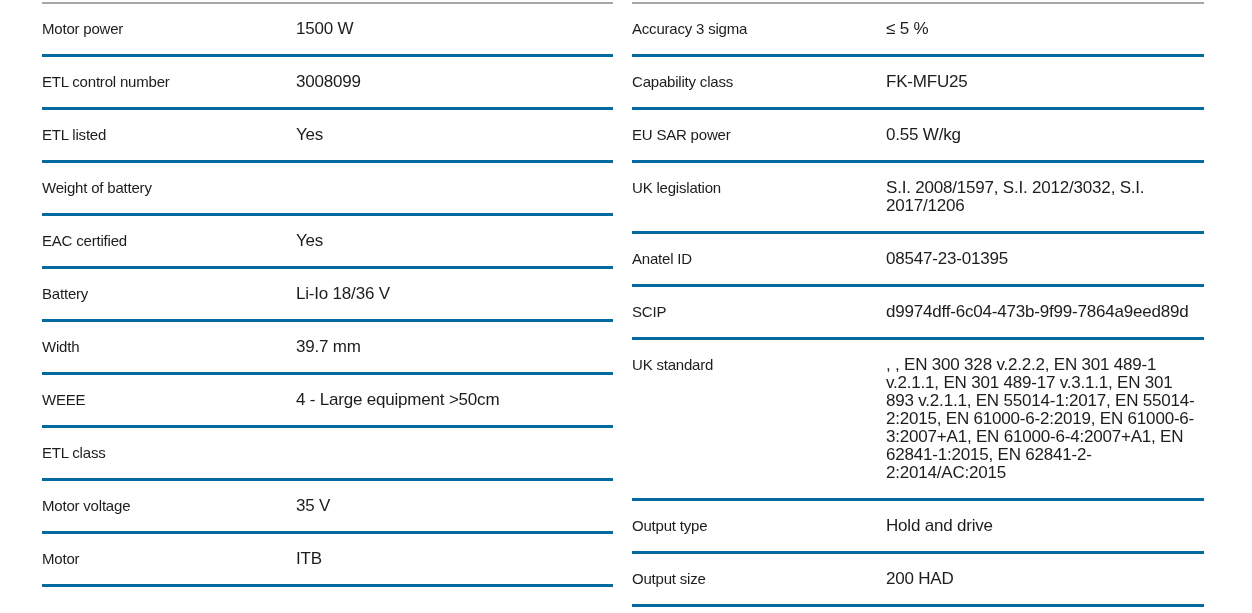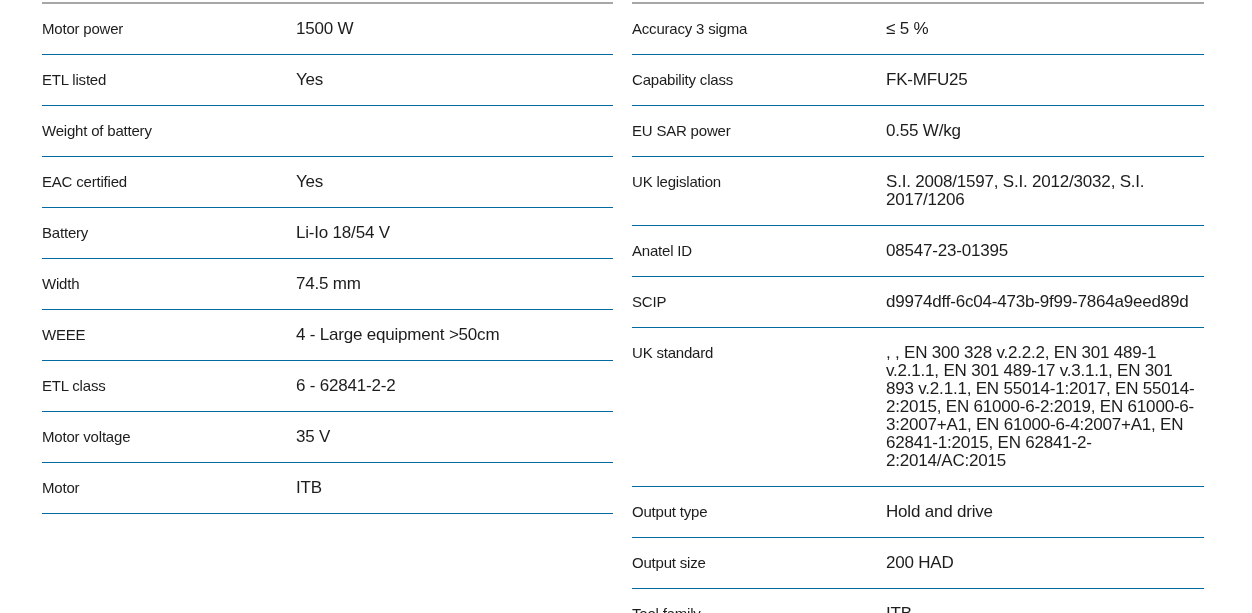--- a/index.html
+++ b/index.html
@@ -22,21 +22,21 @@
   }
   .spec-table {
     border-top: 2px solid #a7a7a7;
   }
   .spec-table.left  { width: 571px; }
   .spec-table.right { width: 572px; }
   .spec-row {
     display: flex;
     align-items: flex-start;
     padding: 16px 0 16px 0;
-    border-bottom: 1px solid #0369a1;
+    border-bottom: 3px solid #0369a1;
   }
   .spec-label {
     width: 254px;
     flex: 0 0 254px;
     font-size: 15px;
     line-height: 18px;
     letter-spacing: -0.2px;
     color: #1d1d1d;
   }
   .spec-value {
@@ -51,45 +51,48 @@
 </head>
 <body>
 
 <div class="spec-wrap">
   <div class="spec-table left" id="left-table">
       <div class="spec-row">
         <div class="spec-label">Motor power</div>
         <div class="spec-value">1500 W</div>
       </div>
       <div class="spec-row">
+        <div class="spec-label">ETL control number</div>
+        <div class="spec-value">3008099</div>
+      </div>
+      <div class="spec-row">
         <div class="spec-label">ETL listed</div>
         <div class="spec-value">Yes</div>
       </div>
       <div class="spec-row">
         <div class="spec-label">Weight of battery</div>
       </div>
       <div class="spec-row">
         <div class="spec-label">EAC certified</div>
         <div class="spec-value">Yes</div>
       </div>
       <div class="spec-row">
         <div class="spec-label">Battery</div>
-        <div class="spec-value">Li-Io 18/54 V</div>
+        <div class="spec-value">Li-Io 18/36 V</div>
       </div>
       <div class="spec-row">
         <div class="spec-label">Width</div>
-        <div class="spec-value">74.5 mm</div>
+        <div class="spec-value">39.7 mm</div>
       </div>
       <div class="spec-row">
         <div class="spec-label">WEEE</div>
         <div class="spec-value">4 - Large equipment &gt;50cm</div>
       </div>
       <div class="spec-row">
         <div class="spec-label">ETL class</div>
-        <div class="spec-value">6 - 62841-2-2</div>
       </div>
       <div class="spec-row">
         <div class="spec-label">Motor voltage</div>
         <div class="spec-value">35 V</div>
       </div>
       <div class="spec-row">
         <div class="spec-label">Motor</div>
         <div class="spec-value">ITB</div>
       </div>
     </div>

